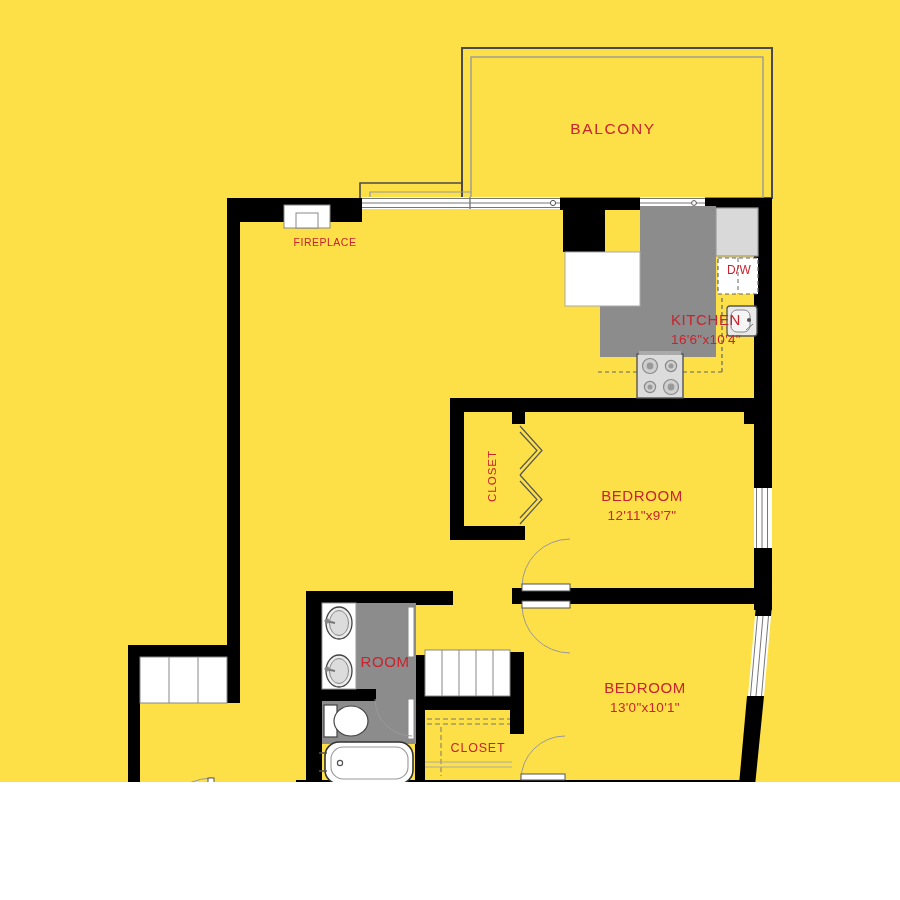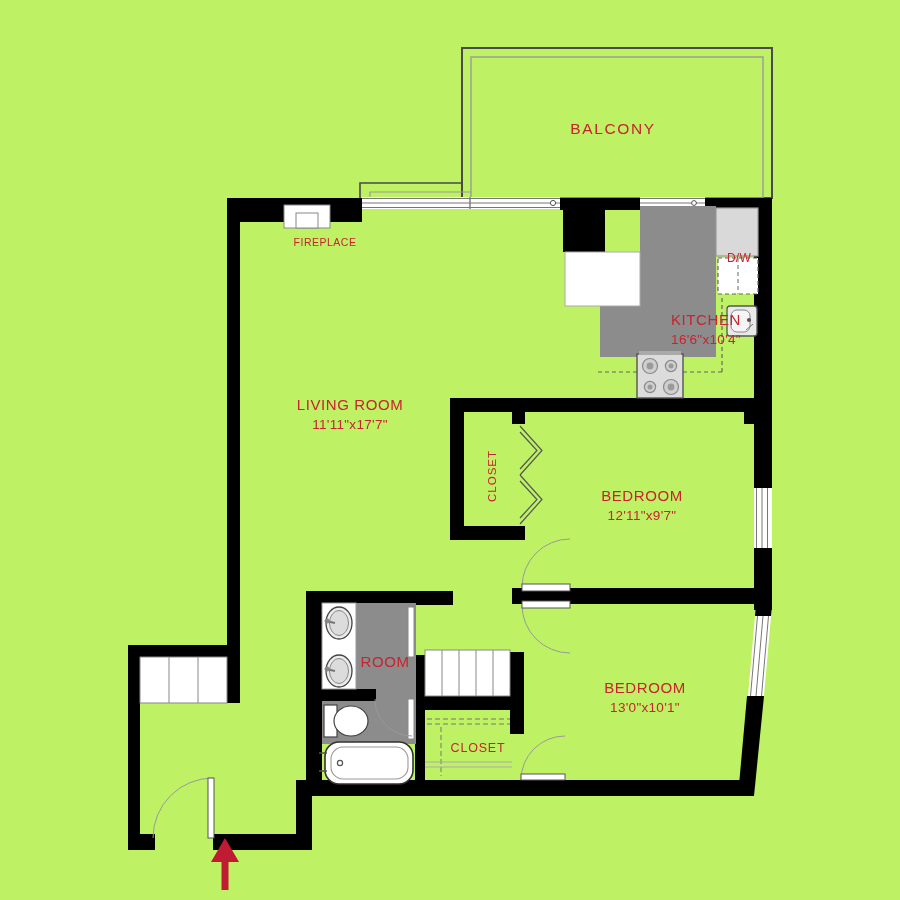--- a/index.html
+++ b/index.html
@@ -1,16 +1,16 @@
 <!DOCTYPE html>
 <html style="--label-red: #c8232e;"><head>
 <meta charset="utf-8">
 <style>
   html,body{margin:0;padding:0;background:#fff;}
-  .plan{position:relative;width:900px;height:900px;background:#bef264;overflow:hidden;
+  .plan{position:relative;width:900px;height:782px;background:#fde047;overflow:hidden;
         font-family:"Liberation Sans",sans-serif;}
   .plan svg{position:absolute;left:0;top:0;}
   .lbl{position:absolute;color:var(--label-red,#c8232e);text-align:center;
        transform:translateX(-50%);white-space:nowrap;line-height:20px;}
   .lbl .nm{font-size:15px;letter-spacing:.6px;}
   .lbl .dims{font-size:13.5px;letter-spacing:.3px;}
   .lbl-balcony{font-size:15.5px;letter-spacing:1.6px;}
   .lbl-fireplace{font-size:10.5px;letter-spacing:.5px;}
   .lbl-dw{font-size:12px;letter-spacing:.3px;}
   .lbl-closet{font-size:12.5px;letter-spacing:.8px;}
@@ -186,31 +186,27 @@
 
   <g fill="#bf1b32">
     <polygon points="225,838 211,862 239,862"></polygon>
     <rect x="221.5" y="858" width="7" height="32"></rect>
   </g>
 </svg>
 
   <div class="lbl lbl-balcony" style="left:613px;top:119px;">BALCONY</div>
   <div class="lbl lbl-fireplace" style="left:311px;top:232px;padding-left:28px;">FIREPLACE</div>
 
-  <div class="lbl" style="left:350px;top:395px;">
-    <div class="nm">LIVING ROOM</div>
-    <div class="dims">11'11"x17'7"</div>
-  </div>
 
   <div class="lbl" style="left:658px;top:310px;margin-left:48px;">
     <div class="nm">KITCHEN</div>
     <div class="dims">16'6"x10'4"</div>
   </div>
 
-  <div class="lbl lbl-dw" style="left:739px;top:248px;">D/W</div>
+  <div class="lbl lbl-dw" style="left:739px;top:260px;">D/W</div>
 
   <div class="lbl-closet-v" style="left:492px;top:476px;">CLOSET</div>
 
   <div class="lbl" style="left:642px;top:486px;">
     <div class="nm">BEDROOM</div>
     <div class="dims">12'11"x9'7"</div>
   </div>
 
   <div class="lbl" style="left:385px;top:652px;">
     <div class="nm">ROOM</div>

